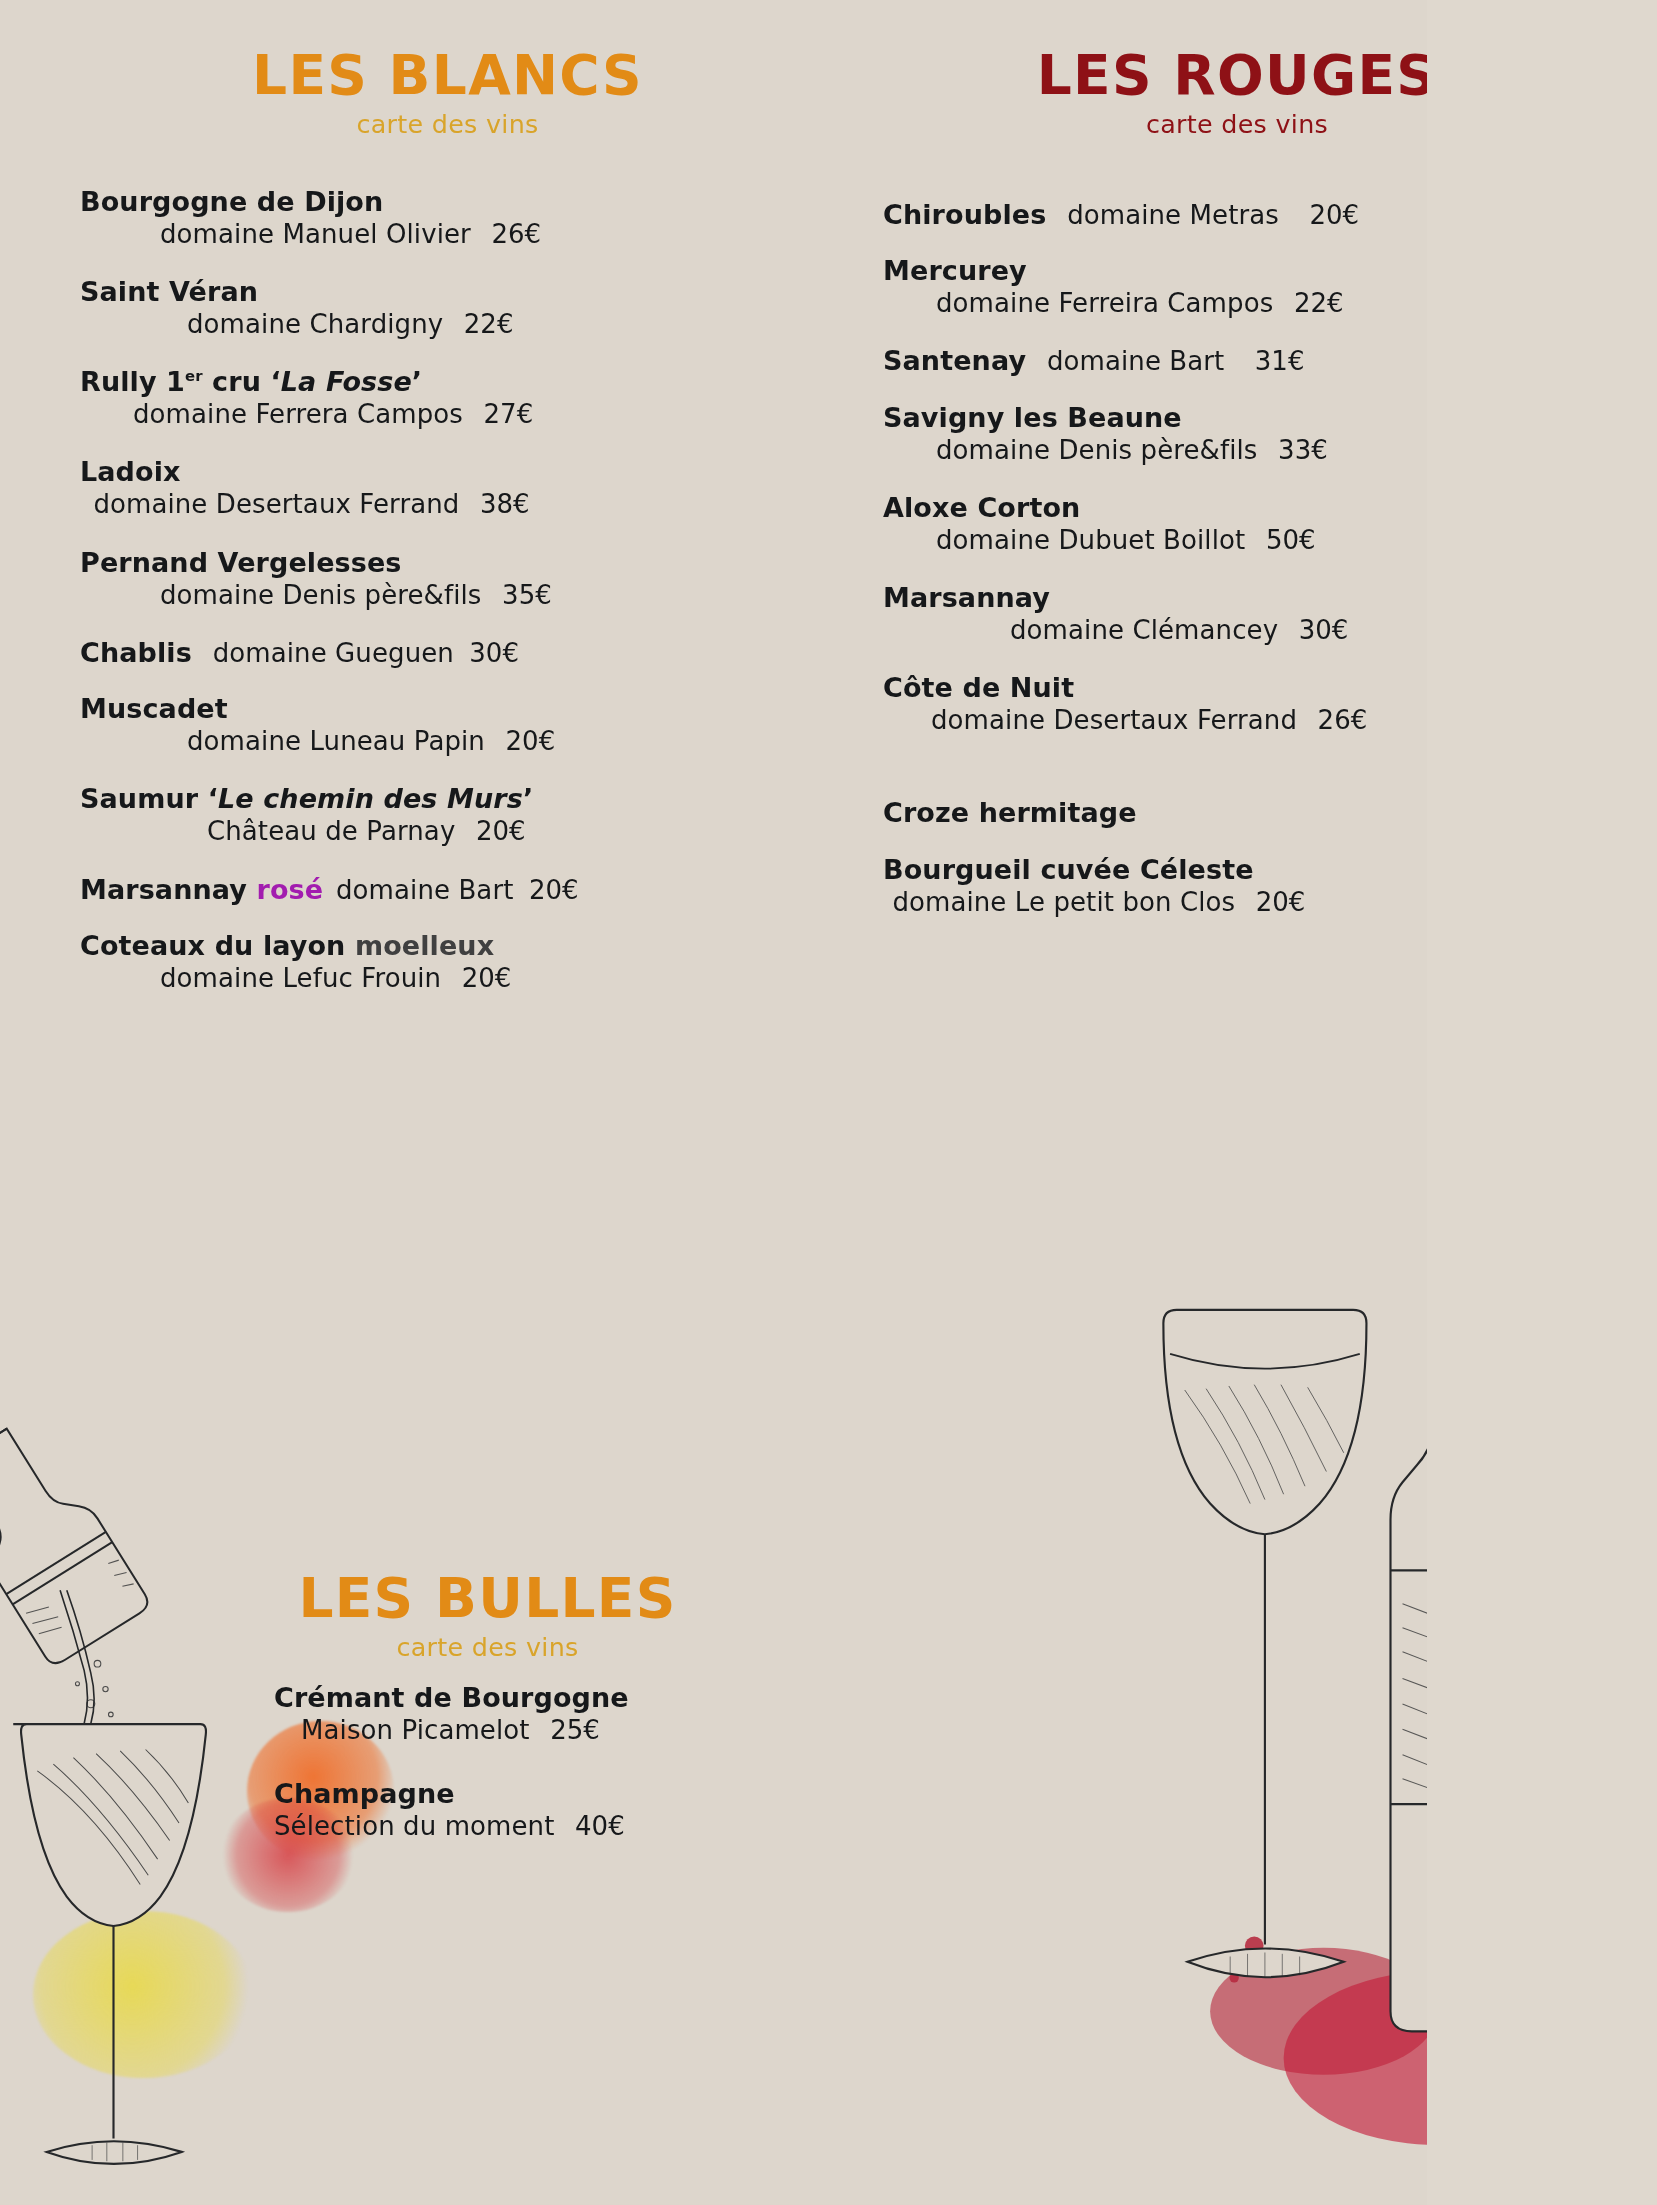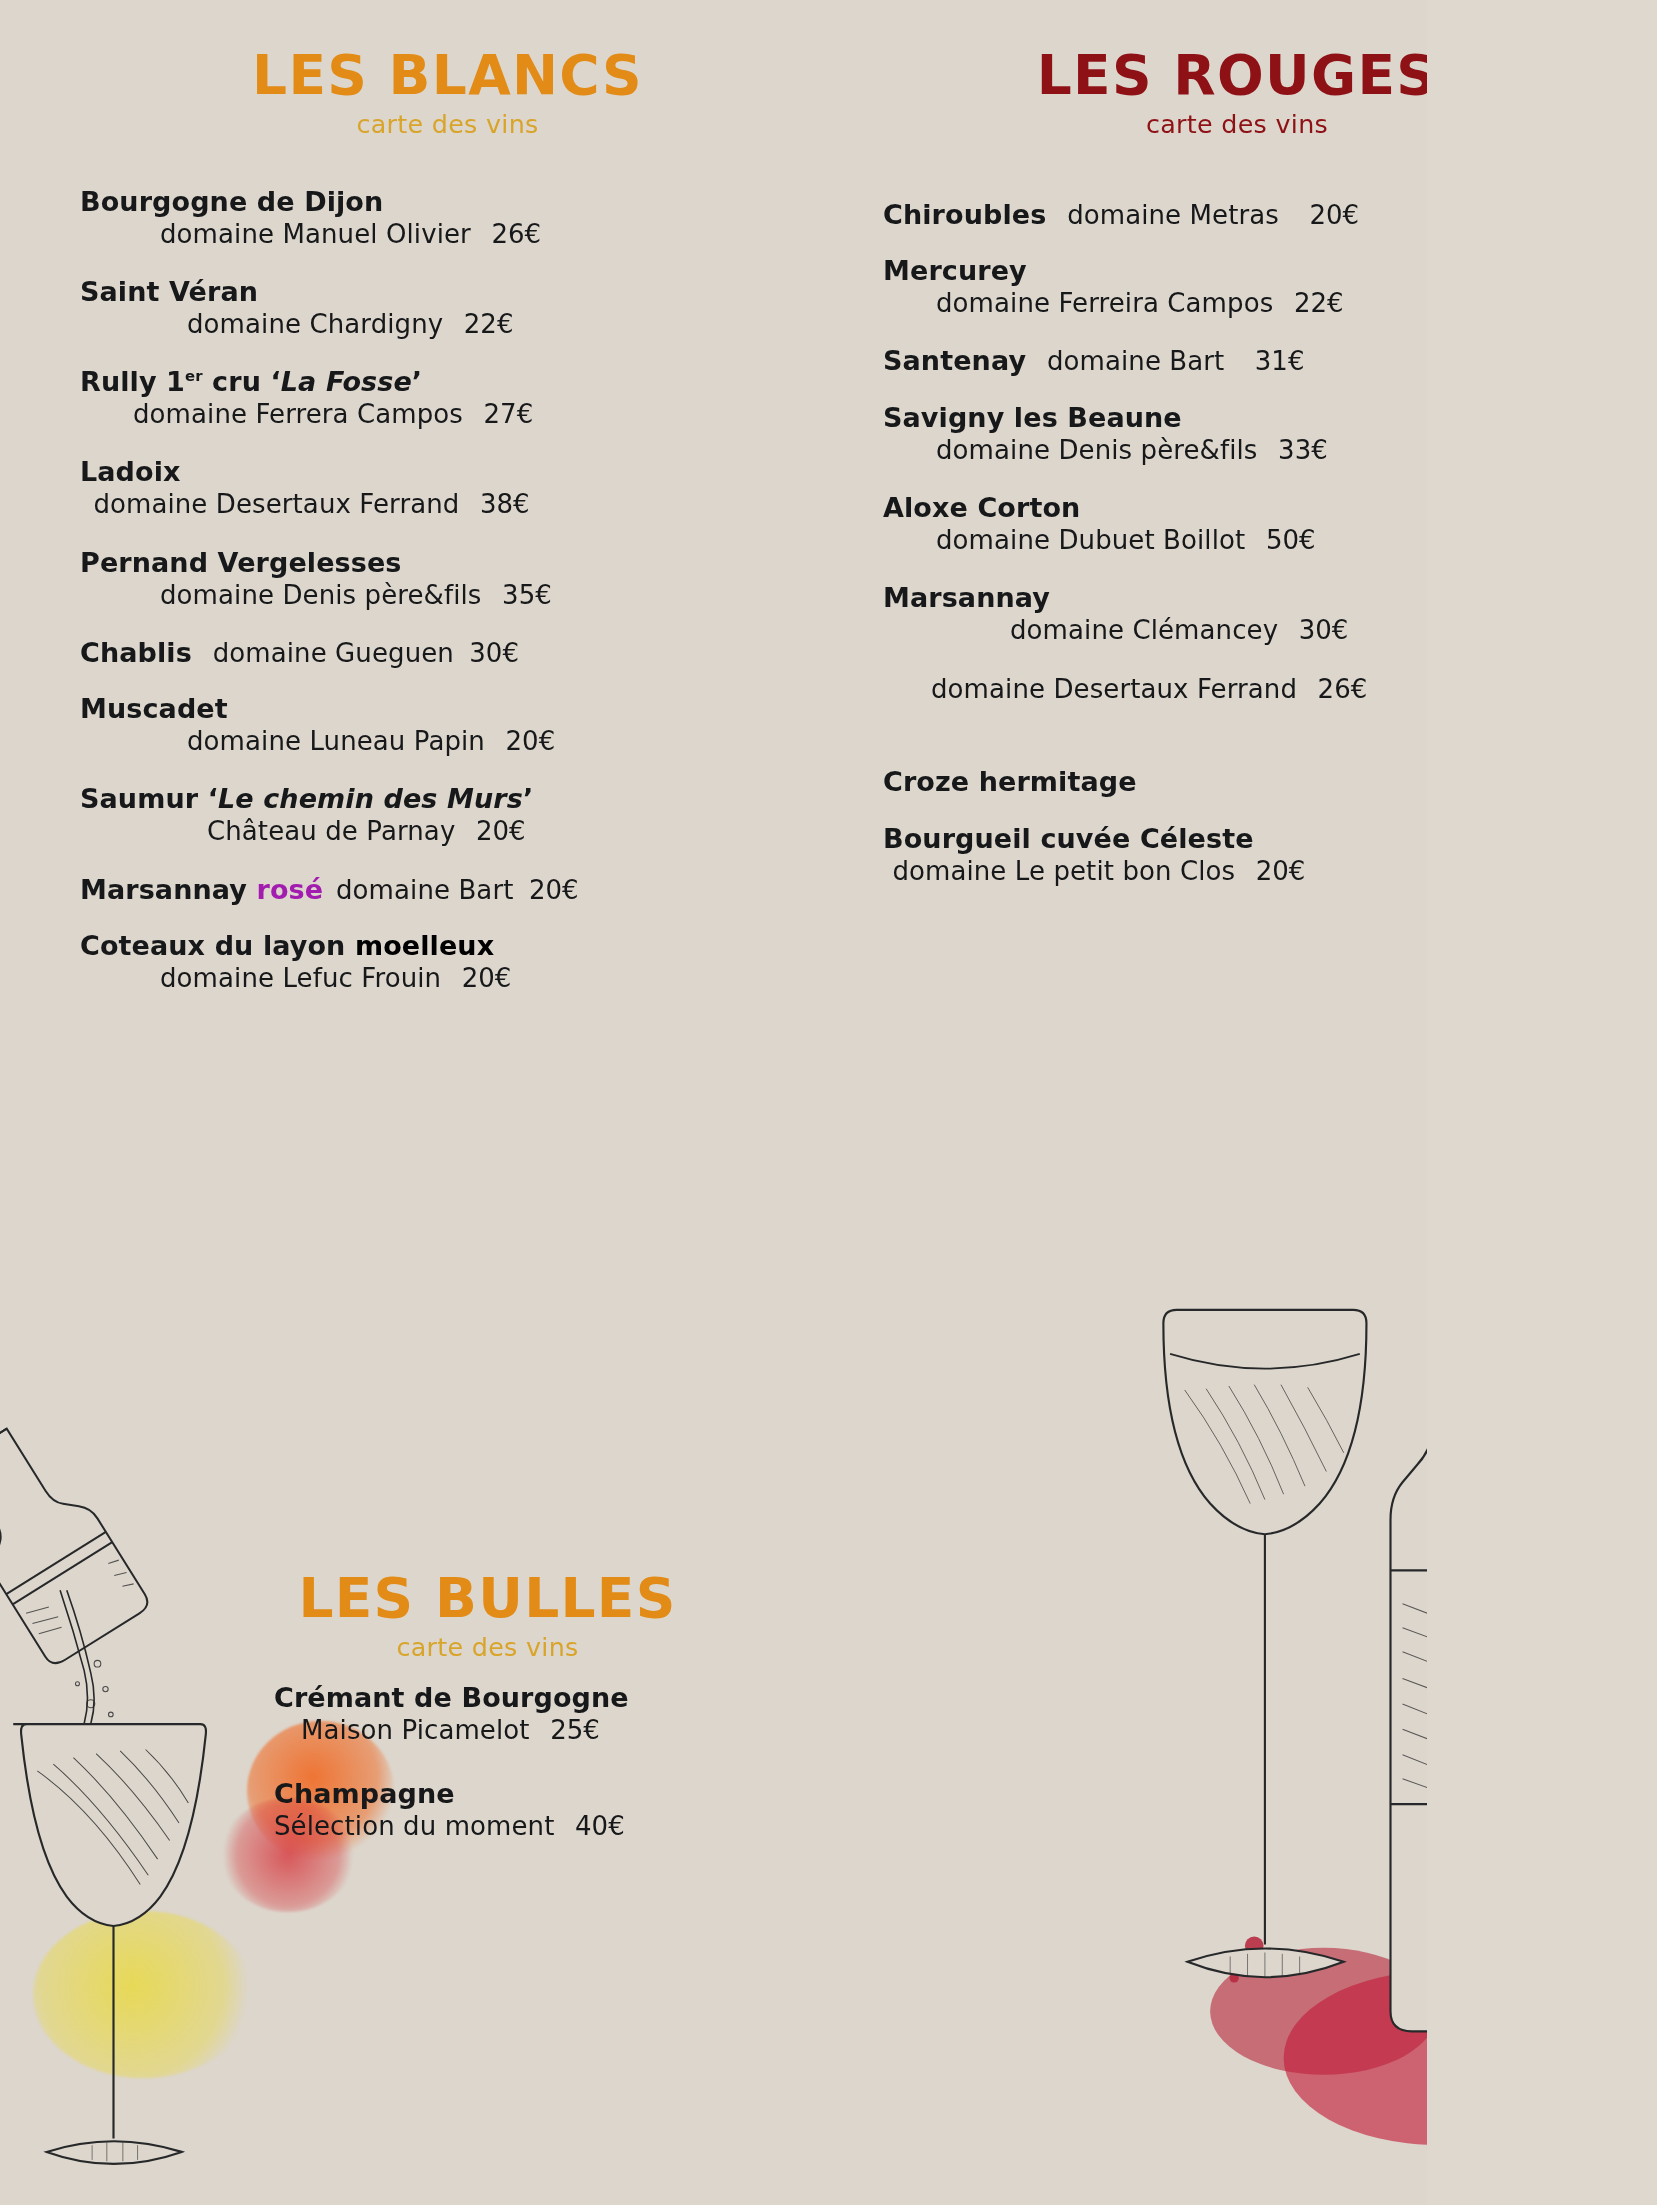--- a/index.html
+++ b/index.html
@@ -100,21 +100,21 @@
   .indent-4 { padding-left: 127px; }
   .indent-5 { padding-left: 13.4px; }
 
   .inline-row .entry-name,
   .inline-row .entry-domain,
   .inline-row .entry-price { display: inline; }
   .inline-row .entry-domain { margin-left: 17.4px; }
 
   .italic { font-style: italic; }
   .accent-red  { color: #a21caf; font-weight: bold; }
-  .accent-gold { color: #000000; font-weight: bold; }
+  .accent-gold { color: #404040; font-weight: bold; }
   sup { font-size: 0.55em; vertical-align: super; }
 
   
   #sec-blancs  { top: 47px; }
   #sec-rouges  { top: 47px; }
   #sec-bulles  { top: 1570px; left: 187px; width: 601px; }
 
   .bulles-list { margin-top: 20px; padding-left: 87px; }
   .bulles-list .entry { margin-bottom: 31px; }
 
@@ -387,20 +387,21 @@
 
       <div class="entry">
         <div class="entry-name">Marsannay</div>
         <div class="entry-line indent-4">
           <span class="entry-domain">domaine Clémancey</span>
           <span class="entry-price">30€</span>
         </div>
       </div>
 
       <div class="entry">
+        <div class="entry-name">Côte de Nuit</div>
         <div class="entry-line indent-3" style="padding-left:48px;">
           <span class="entry-domain">domaine Desertaux Ferrand</span>
           <span class="entry-price">26€</span>
         </div>
       </div>
 
       <div class="entry gap-before">
         <div class="entry-name">Croze hermitage</div>
       </div>
 

